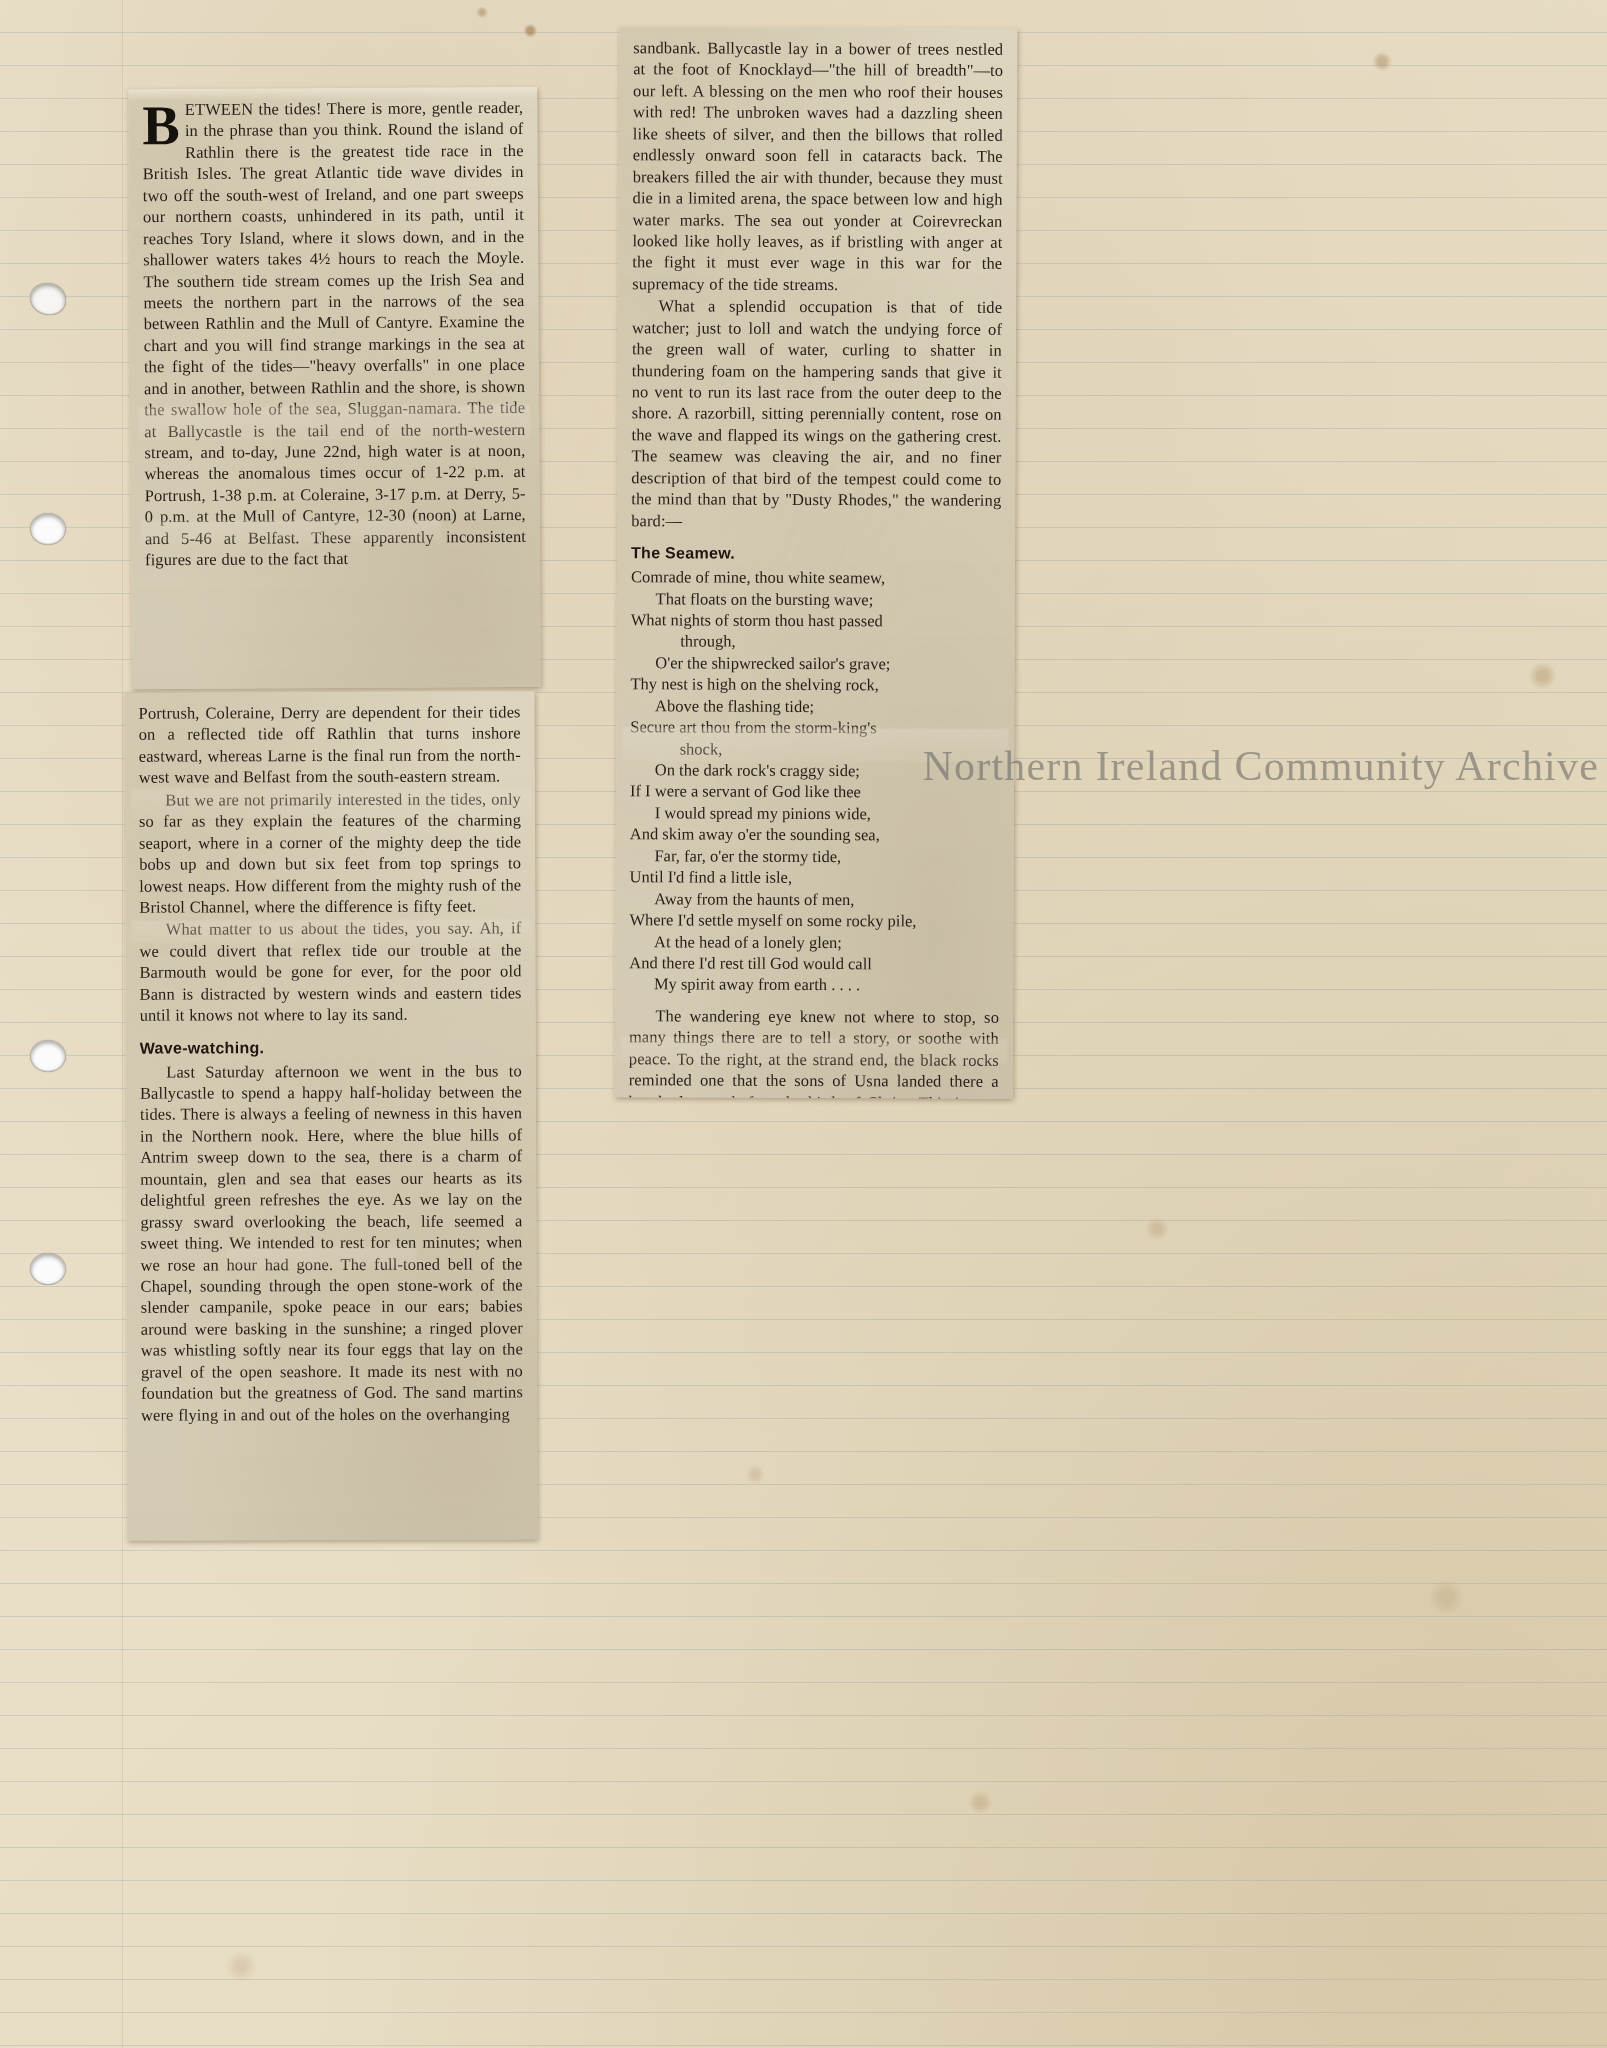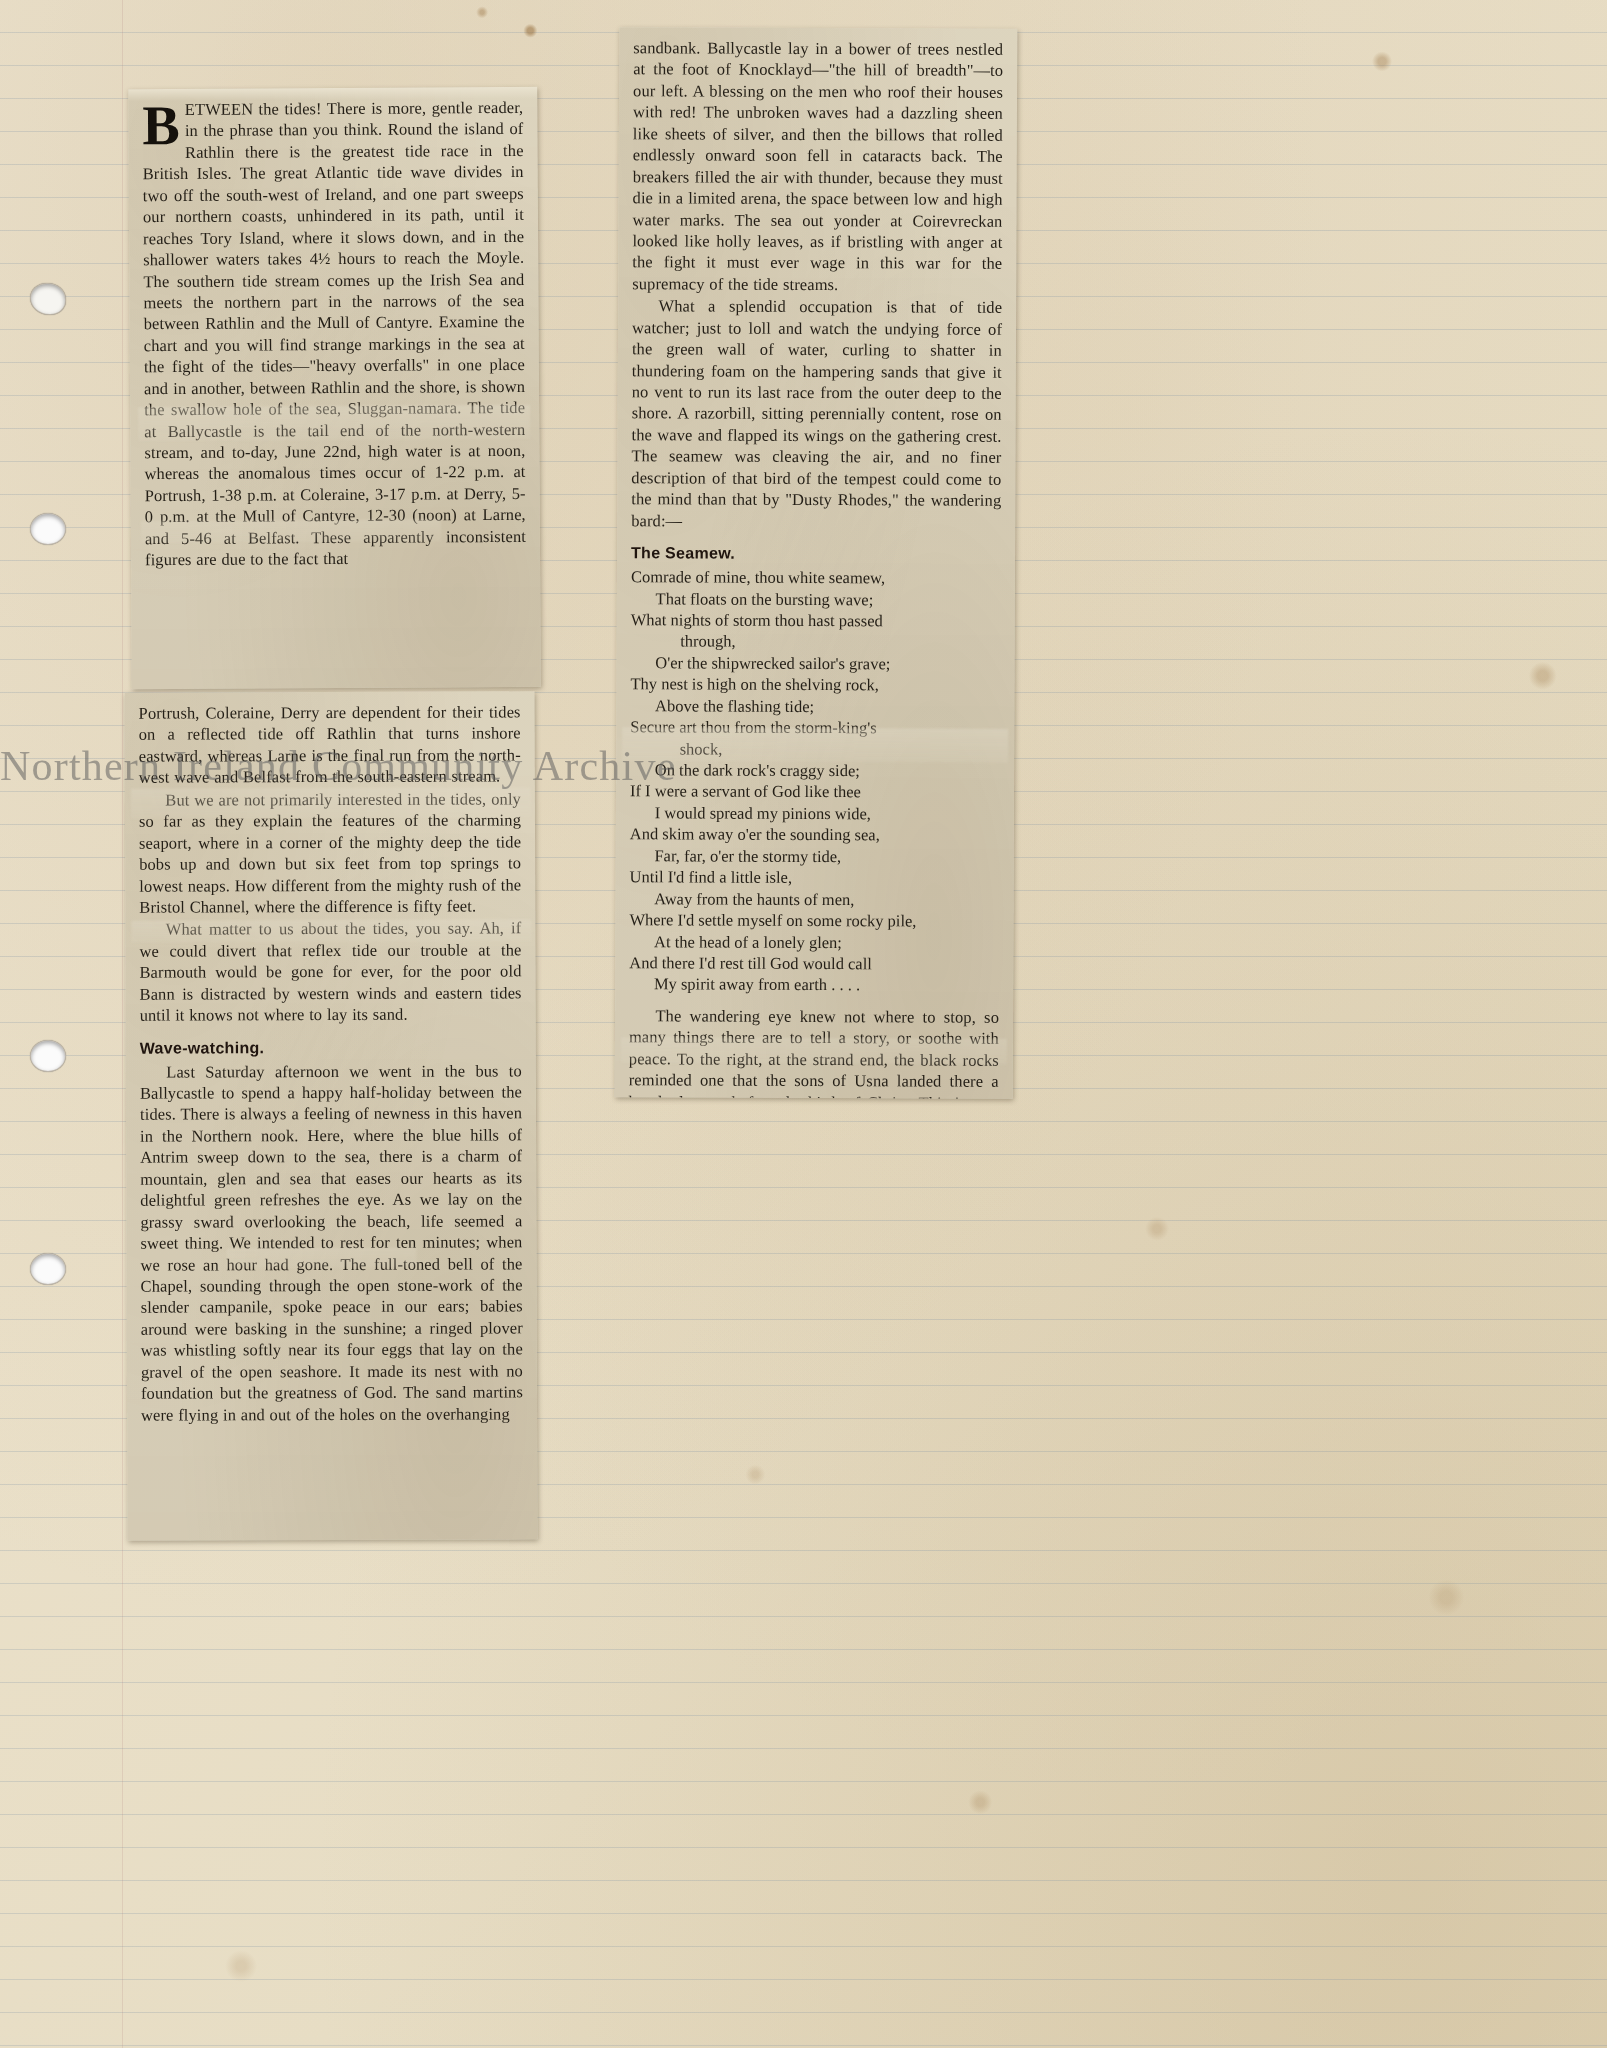--- a/index.html
+++ b/index.html
@@ -172,21 +172,21 @@
     pointer-events: none;
   }
 
   
   #watermark {
     position: absolute;
     left: 0;
     right: 8px;
     top: 742px;
     z-index: 30;
-    text-align: left;
+    text-align: right;
     font-family: "Liberation Serif", serif;
     font-size: 42px;
     letter-spacing: 1.2px;
     color: rgba(92,92,92,0.52);
     pointer-events: none;
     white-space: nowrap;
   }
 </style>
 </head>
 <body>

